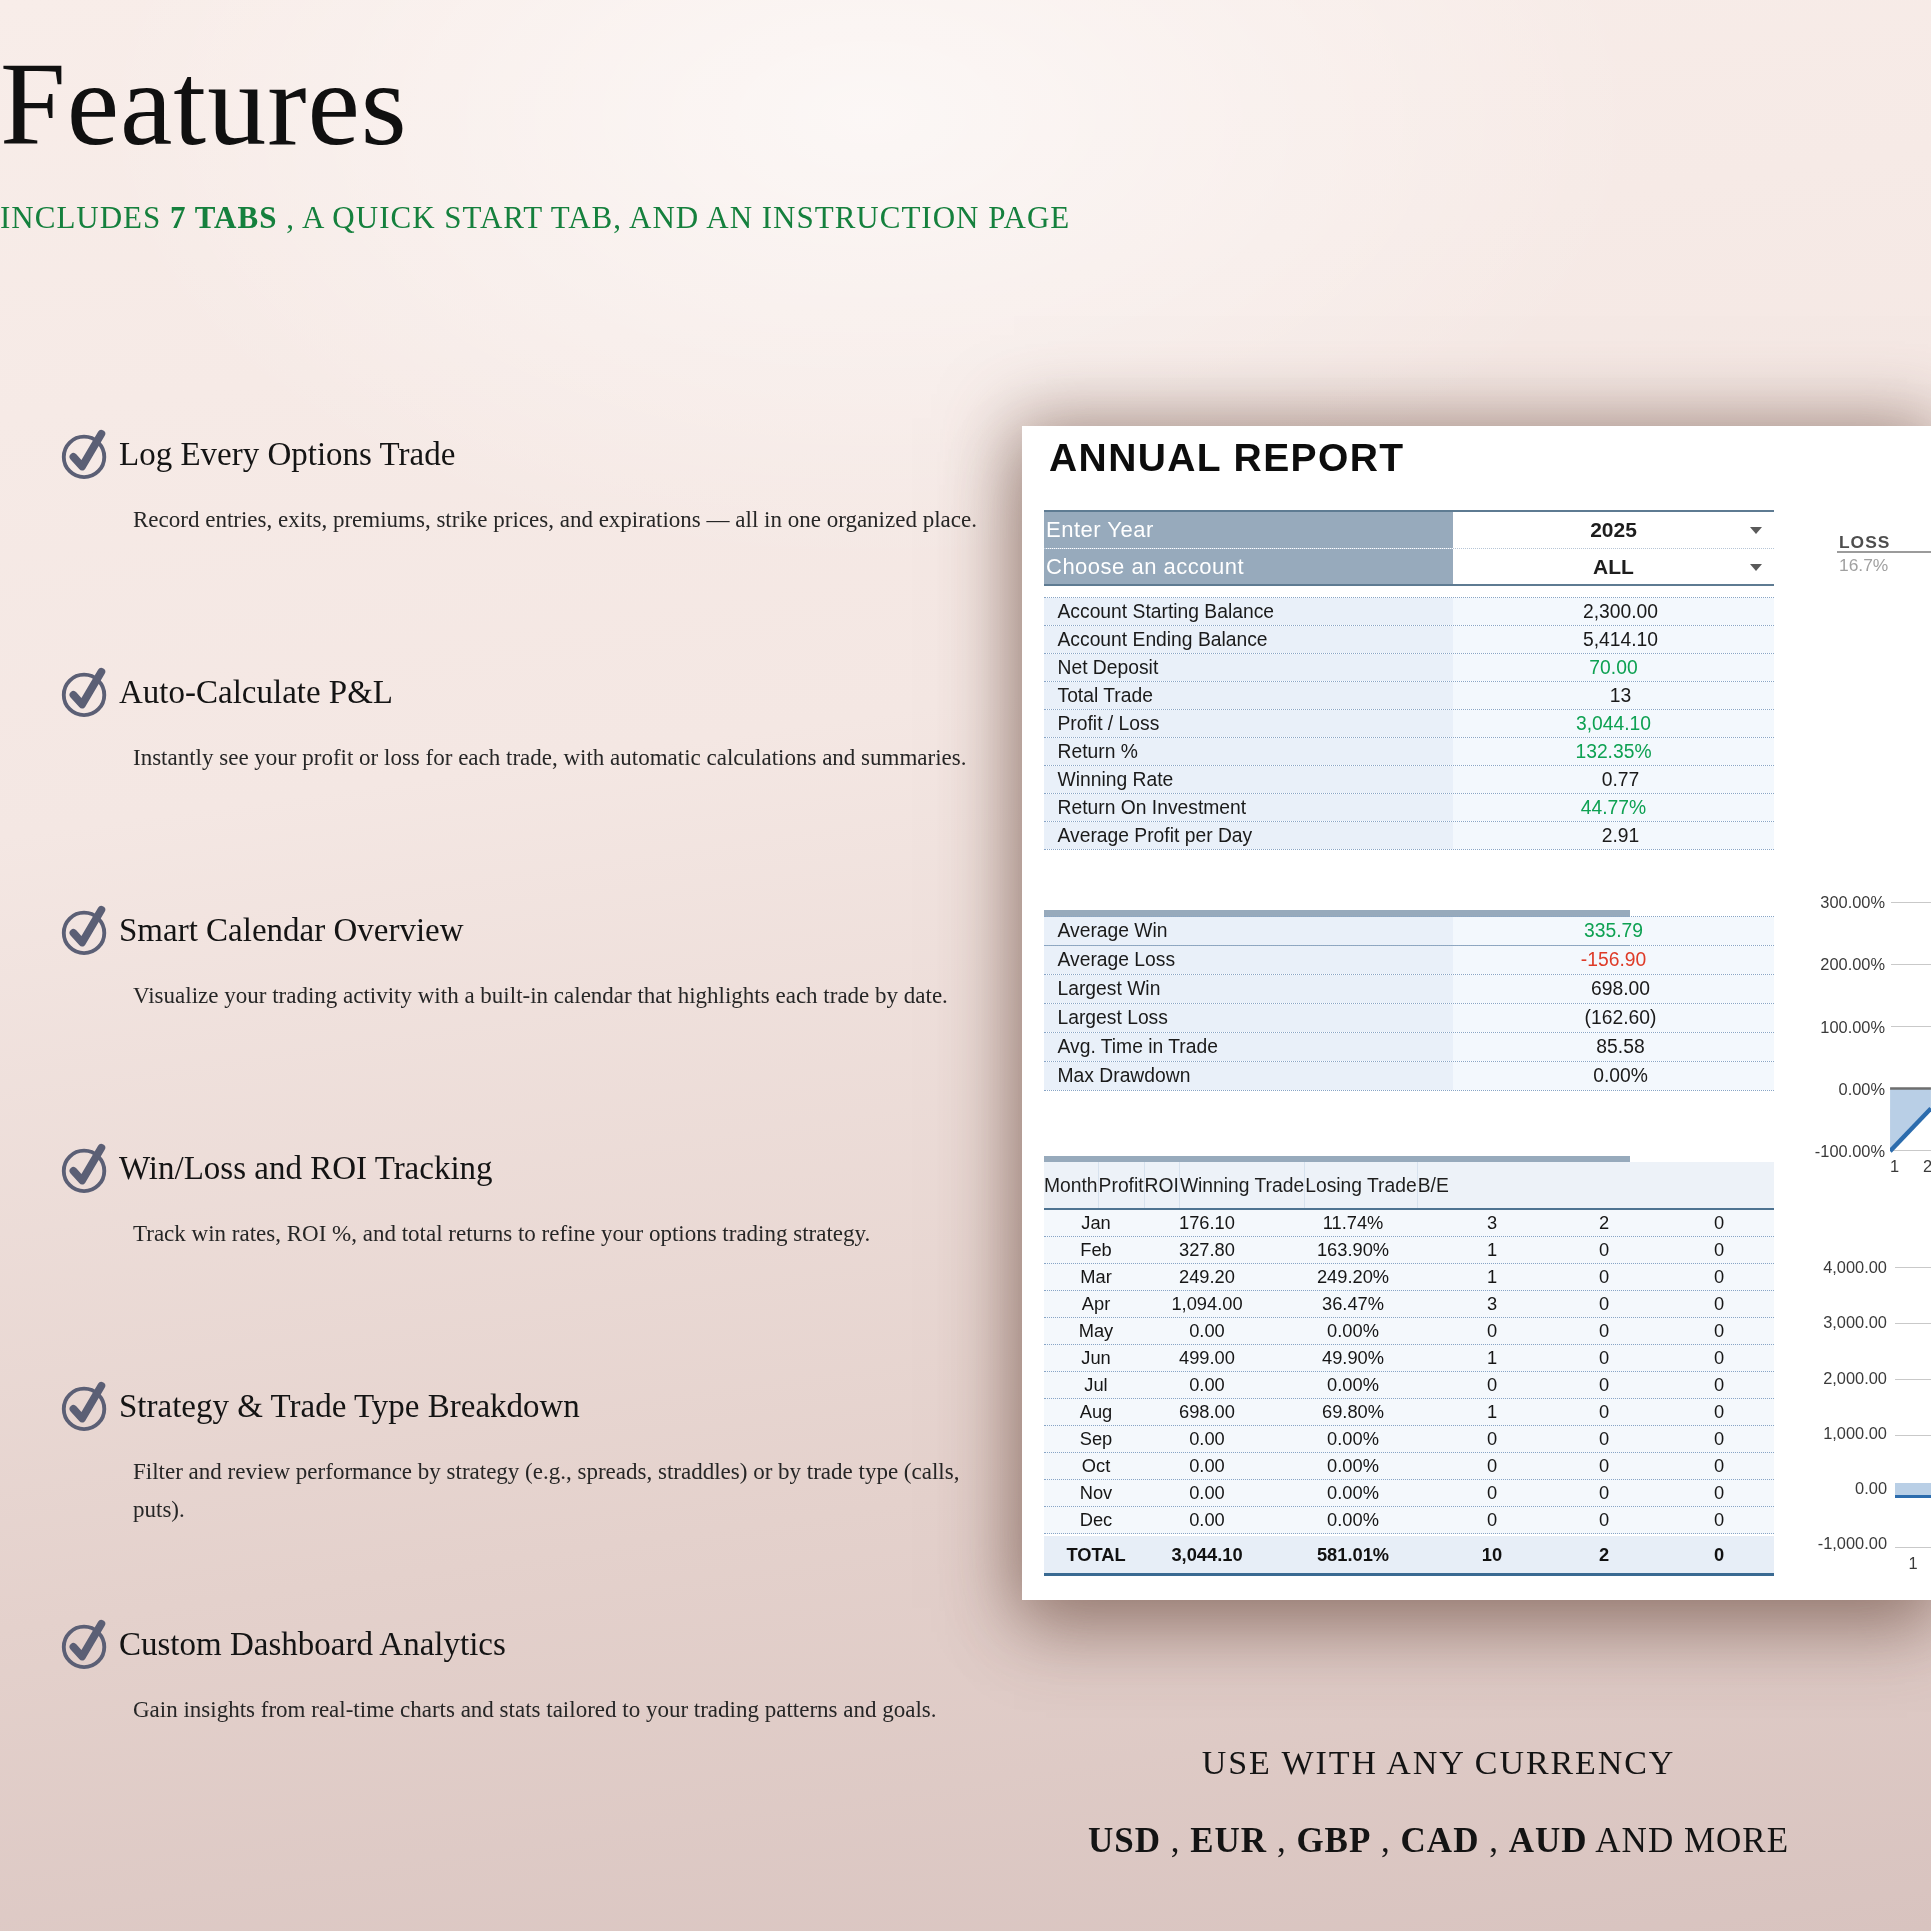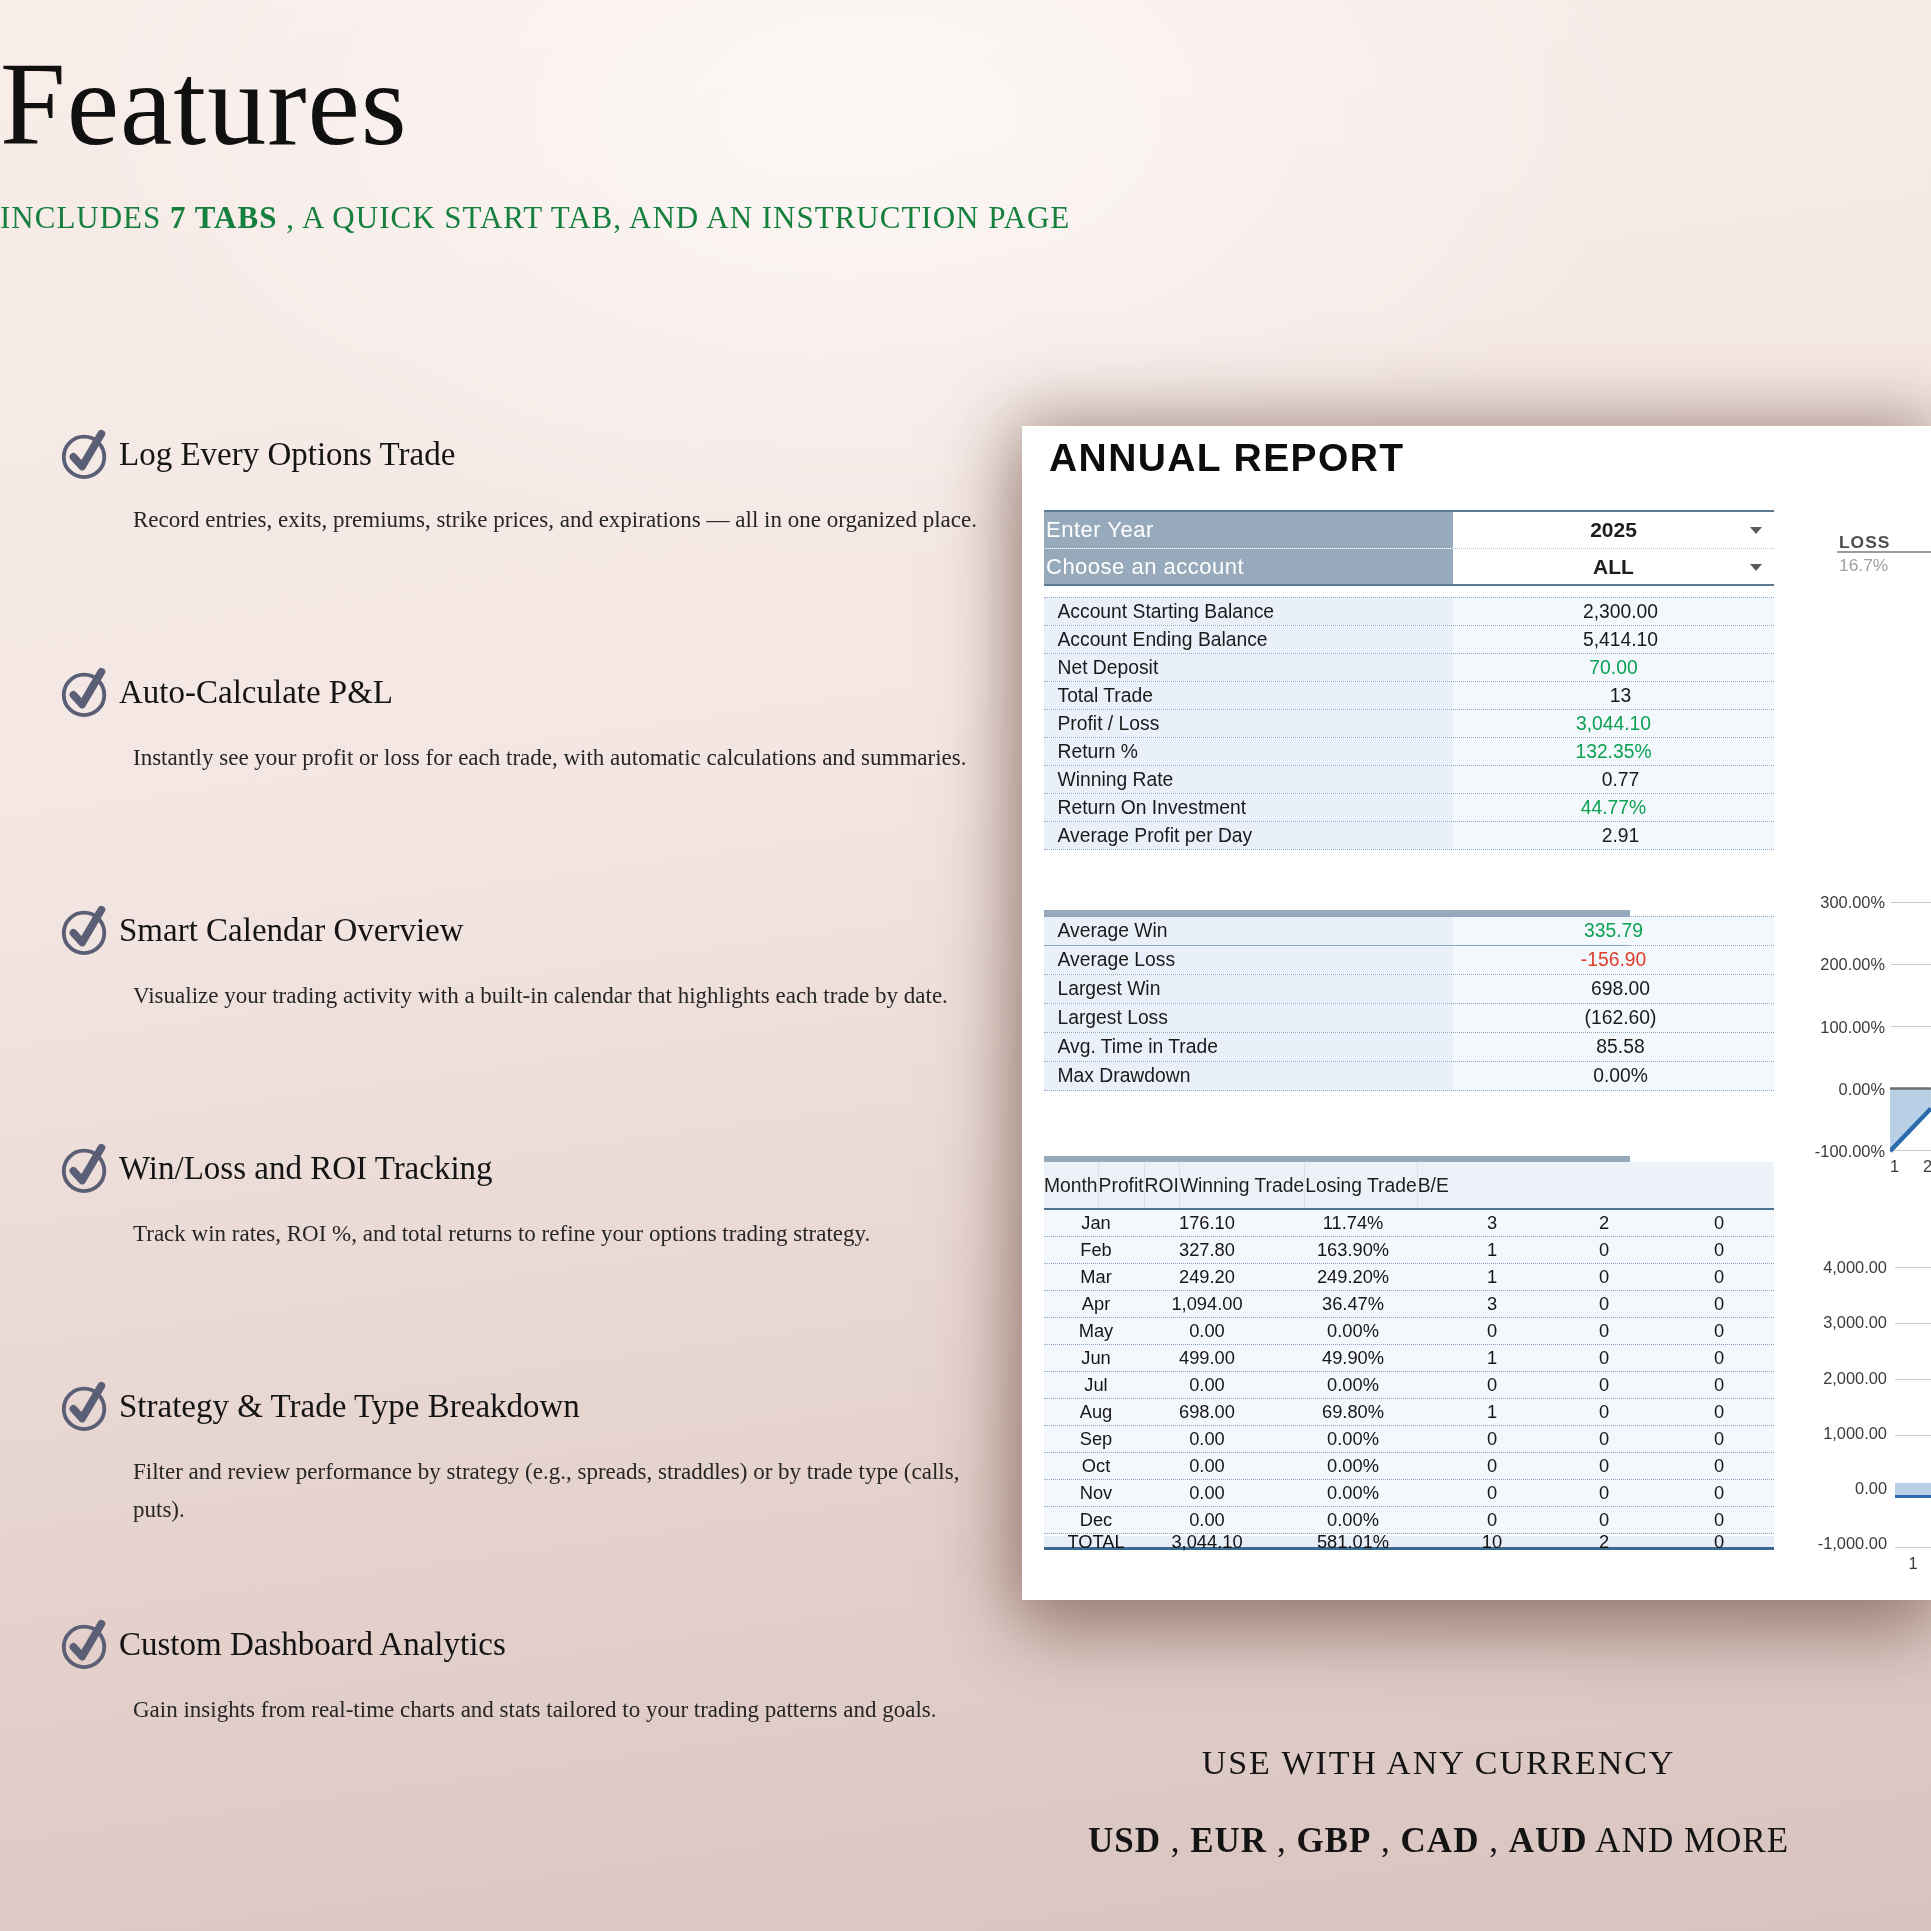--- a/index.html
+++ b/index.html
@@ -63,21 +63,21 @@
   .bar.acct-bar{top:445px;height:45px;}
   .bar.monthly-bar{top:691px;height:44px;text-align:center;}
   
   .subheader{position:absolute;left:22px;top:736px;width:730px;height:48px;background:#edf2f8;border-bottom:2.9px solid #4e7391;display:flex;}
   .subheader .mc{display:flex;align-items:center;justify-content:center;text-align:center;font-size:19.3px;line-height:21px;color:#1e1e1e;}
   .subheader .mc + .mc{border-left:1px solid #d7e2ee;}
   .m-rows{position:absolute;left:22px;top:784px;width:730px;}
   .m-row{display:flex;height:27px;border-bottom:1px dotted var(--dot);background:#f4f8fc;}
   .m-row .mc{display:flex;align-items:center;justify-content:center;font-size:18.3px;color:#161616;}
   .c0{width:104px;} .c1{width:118px;} .c2{width:174px;} .c3{width:104px;} .c4{width:120px;} .c5{width:110px;}
-  .total-row{position:absolute;left:22px;top:1110px;width:730px;height:14px;display:flex;background:#e7eef7;border-bottom:3.9px solid #3a6a92;font-weight:normal;}
+  .total-row{position:absolute;left:22px;top:1110px;width:730px;height:40px;display:flex;background:#e7eef7;border-bottom:3.9px solid #3a6a92;font-weight:bold;}
   .total-row .mc{display:flex;align-items:center;justify-content:center;font-size:18.3px;color:#111;}
   
   .legend-loss{position:absolute;left:817px;top:106px;font-size:17.4px;font-weight:bold;letter-spacing:1px;color:#4e4e4e;}
   .legend-line{position:absolute;left:815px;top:125px;width:94px;height:1.9px;background:#9b9b9b;}
   .legend-loss-val{position:absolute;left:817px;top:129px;font-size:17.4px;color:#a0a0a0;}
   .ylabels{position:absolute;display:flex;flex-direction:column;align-items:flex-end;}
   .ylabels .tick-label{height:19.3px;line-height:19.3px;font-size:16.4px;color:#3a3a3a;}
   .ylabels.ch1{left:743px;top:467px;width:120px;gap:43px;}
   .ylabels.ch2{left:745px;top:832px;width:120px;gap:36px;}
   .ticks{position:absolute;display:flex;flex-direction:column;}

